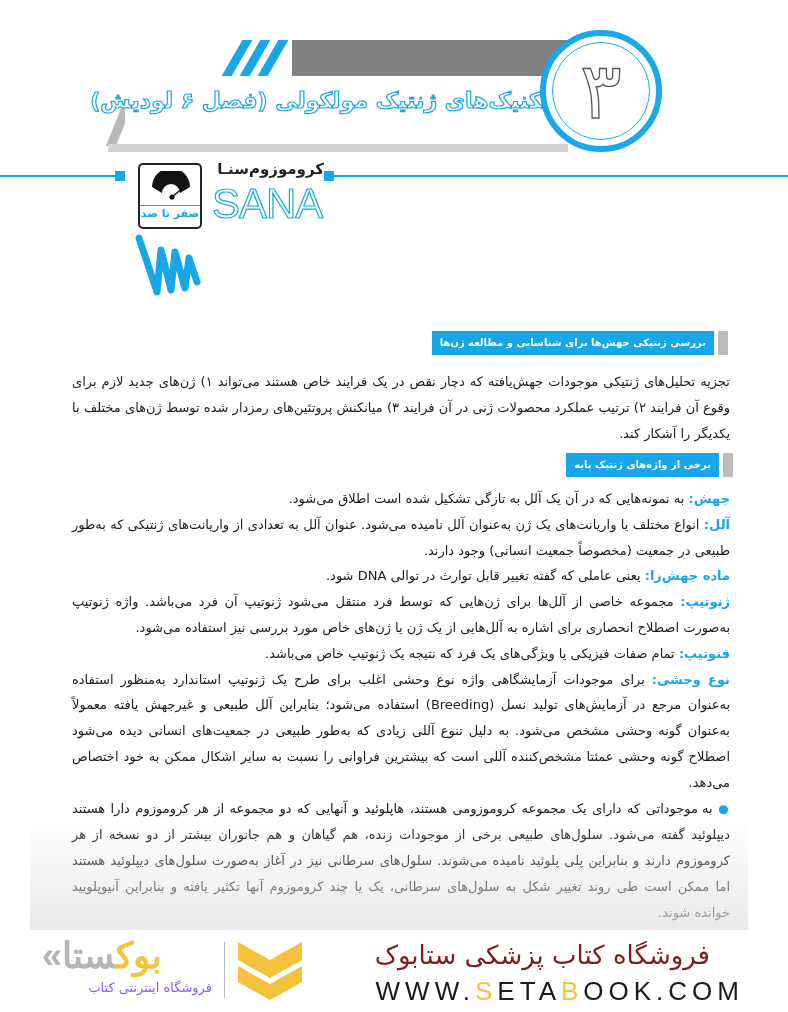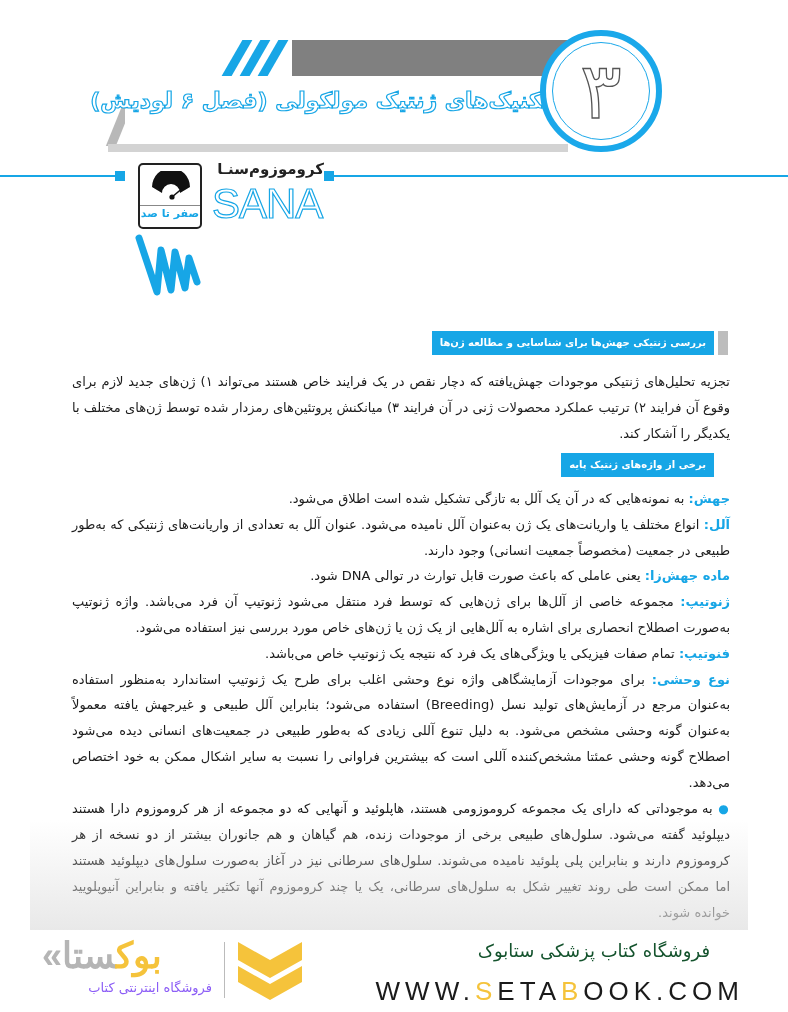--- a/index.html
+++ b/index.html
@@ -69,21 +69,21 @@
     .scribble { left: 135px; top: 232px; width: 70px; height: 64px; }
 
     
     .section-head { height: 24px; display: flex; direction: rtl; }
     .section-head .tab { width: 10px; height: 24px; background: #bdbdbd; margin-left: 4px; }
     .section-head .label {
       background: #17a6e6; color: #ffffff; font-weight: bold; font-size: 10px;
       line-height: 24px; padding: 0 8px; direction: rtl; white-space: nowrap;
     }
     #sec1 { right: 60px; top: 331px; }
-    #sec2 { right: 74px; top: 453px; flex-direction: column; }
+    #sec2 { right: 55px; top: 453px; }
 
     
     .para {
       direction: rtl; text-align: justify; text-align-last: right;
       font-family: "DejaVu Sans", sans-serif; font-size: 13px; line-height: 25.8px;
       color: #1c1c1c;
       margin-left: 28px;
     }
     #intro { left: 44px; right: 58px; top: 369px; }
     #terms { left: 44px; right: 58px; top: 486px; }
@@ -93,21 +93,21 @@
 
     
     .fade {
       left: 30px; right: 40px; top: 820px; height: 110px;
       background: linear-gradient(to bottom, rgba(230,230,230,0) 0%, rgba(225,225,225,0.75) 100%);
       pointer-events: none;
     }
     .footer { left: 0; top: 930px; width: 788px; height: 82px; background: #ffffff; }
     .store-name {
       position: absolute; right: 78px; top: 10px; direction: rtl;
-      font-size: 18px; color: #14532d;
+      font-size: 26px; color: #7f1d1d;
     }
     .store-url {
       position: absolute; right: 44px; top: 46px;
       font-family: "Liberation Sans", sans-serif; font-size: 26px; letter-spacing: 5px; color: #1a1a1a;
     }
     .store-url .hl { color: #f5c33b; }
     .seta-chevron { position: absolute; left: 236px; top: 8px; width: 68px; height: 64px; }
     .seta-divider { position: absolute; left: 224px; top: 12px; width: 1px; height: 56px; background: #bbb; }
     .seta-logo {
       position: absolute; left: 42px; top: 6px; width: 170px;
@@ -167,21 +167,21 @@
 <div class="abs para" id="intro">تجزیه تحلیل‌های ژنتیکی موجودات جهش‌یافته که دچار نقص در یک فرایند خاص هستند می‌تواند ۱) ژن‌های جدید لازم برای وقوع آن فرایند ۲) ترتیب عملکرد محصولات ژنی در آن فرایند ۳) میانکنش پروتئین‌های رمزدار شده توسط ژن‌های مختلف با یکدیگر را آشکار کند.</div>
 
 <div class="abs section-head" id="sec2">
   <div class="tab"></div>
   <div class="label">برخی از واژه‌های ژنتیک پایه</div>
 </div>
 
 <div class="abs para" id="terms">
   <p class="term"><span class="kw">جهش:</span> <span>به نمونه‌هایی که در آن یک آلل به تازگی تشکیل شده است اطلاق می‌شود.</span></p>
   <p class="term"><span class="kw">آلل:</span> <span>انواع مختلف یا واریانت‌های یک ژن به‌عنوان آلل نامیده می‌شود. عنوان آلل به تعدادی از واریانت‌های ژنتیکی که به‌طور طبیعی در جمعیت (مخصوصاً جمعیت انسانی) وجود دارند.</span></p>
-  <p class="term"><span class="kw">ماده جهش‌زا:</span> <span>یعنی عاملی که باعث صورت قابل توارث در توالی DNA شود.</span></p>
+  <p class="term"><span class="kw">ماده جهش‌زا:</span> <span>یعنی عاملی که گفته تغییر قابل توارث در توالی DNA شود.</span></p>
   <p class="term"><span class="kw">ژنوتیپ:</span> <span>مجموعه خاصی از آلل‌ها برای ژن‌هایی که توسط فرد منتقل می‌شود ژنوتیپ آن فرد می‌باشد. واژه ژنوتیپ به‌صورت اصطلاح انحصاری برای اشاره به آلل‌هایی از یک ژن یا ژن‌های خاص مورد بررسی نیز استفاده می‌شود.</span></p>
   <p class="term"><span class="kw">فنوتیپ:</span> <span>تمام صفات فیزیکی یا ویژگی‌های یک فرد که نتیجه یک ژنوتیپ خاص می‌باشد.</span></p>
   <p class="term"><span class="kw">نوع وحشی:</span> <span>برای موجودات آزمایشگاهی واژه نوع وحشی اغلب برای طرح یک ژنوتیپ استاندارد به‌منظور استفاده به‌عنوان مرجع در آزمایش‌های تولید نسل (Breeding) استفاده می‌شود؛ بنابراین آلل طبیعی و غیرجهش یافته معمولاً به‌عنوان گونه وحشی مشخص می‌شود. به دلیل تنوع آللی زیادی که به‌طور طبیعی در جمعیت‌های انسانی دیده می‌شود اصطلاح گونه وحشی عمئتا مشخص‌کننده آللی است که بیشترین فراوانی را نسبت به سایر اشکال ممکن به خود اختصاص می‌دهد.</span></p>
   <p class="term"><span class="bullet-dot">●</span> <span>به موجوداتی که دارای یک مجموعه کروموزومی هستند، هاپلوئید و آنهایی که دو مجموعه از هر کروموزوم دارا هستند دیپلوئید گفته می‌شود. سلول‌های طبیعی برخی از موجودات زنده، هم گیاهان و هم جانوران بیشتر از دو نسخه از هر کروموزوم دارند و بنابراین پلی پلوئید نامیده می‌شوند. سلول‌های سرطانی نیز در آغاز به‌صورت سلول‌های دیپلوئید هستند اما ممکن است طی روند تغییر شکل به سلول‌های سرطانی، یک یا چند کروموزوم آنها تکثیر یافته و بنابراین آنیوپلویید خوانده شوند.</span></p>
   <p class="term"><span class="bullet-dot">●</span> <span>اگرچه در بین افراد یک جمعیت، چندین آلل مختلف از یک ژن می‌تواند وجود داشته باشد، هر موجود دیپلوئید</span></p>
 </div>
 
 <div class="abs fade"></div>
 <div class="abs footer">
   <div class="seta-logo">

